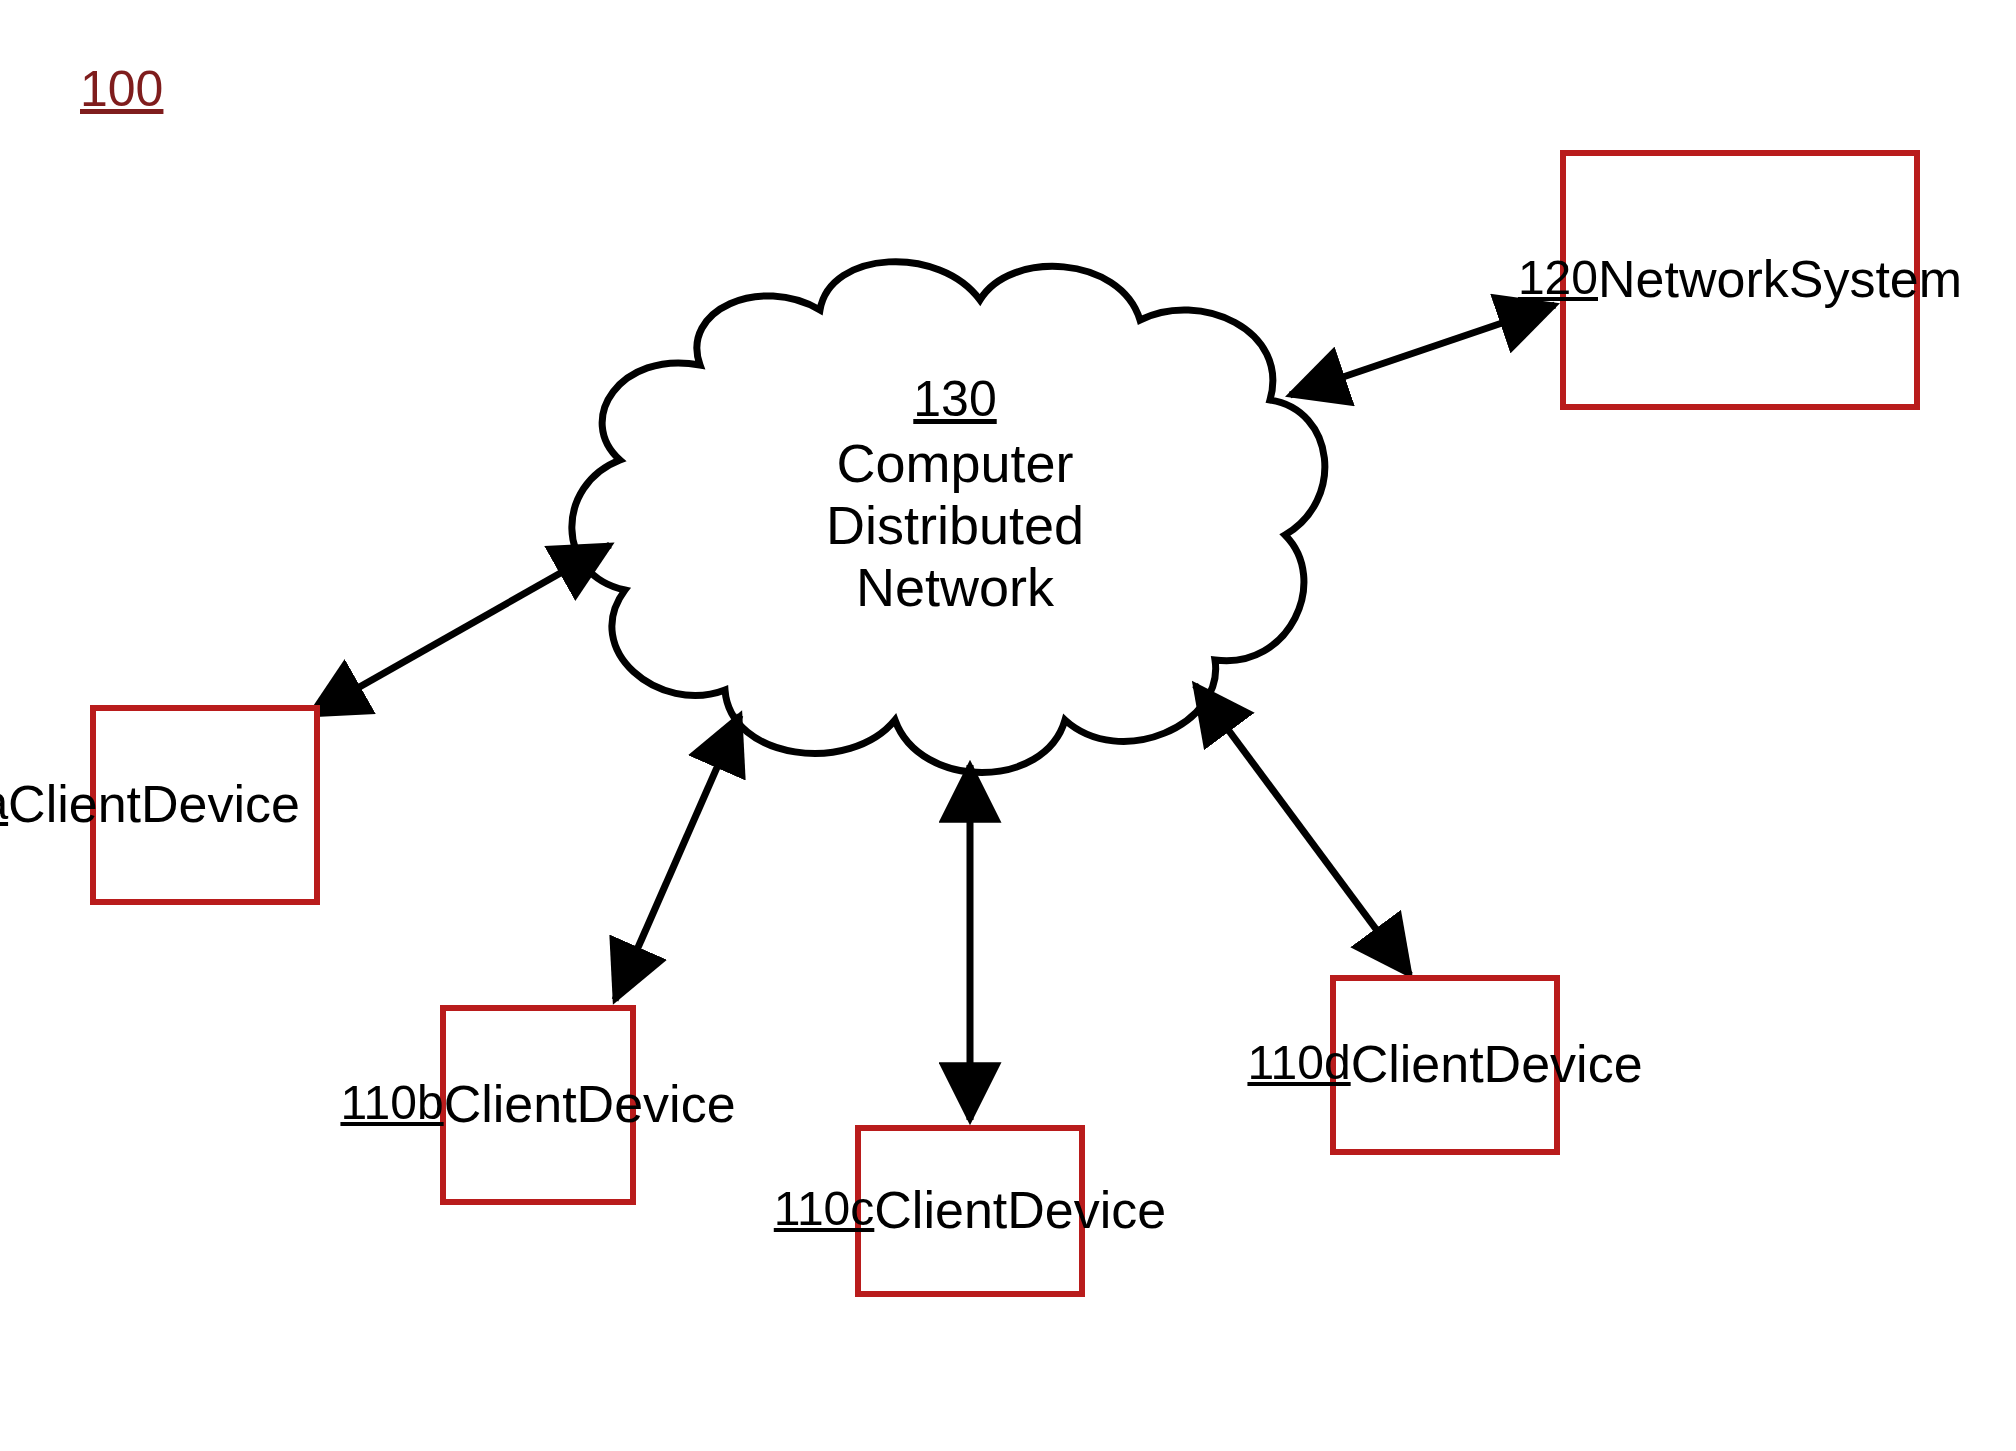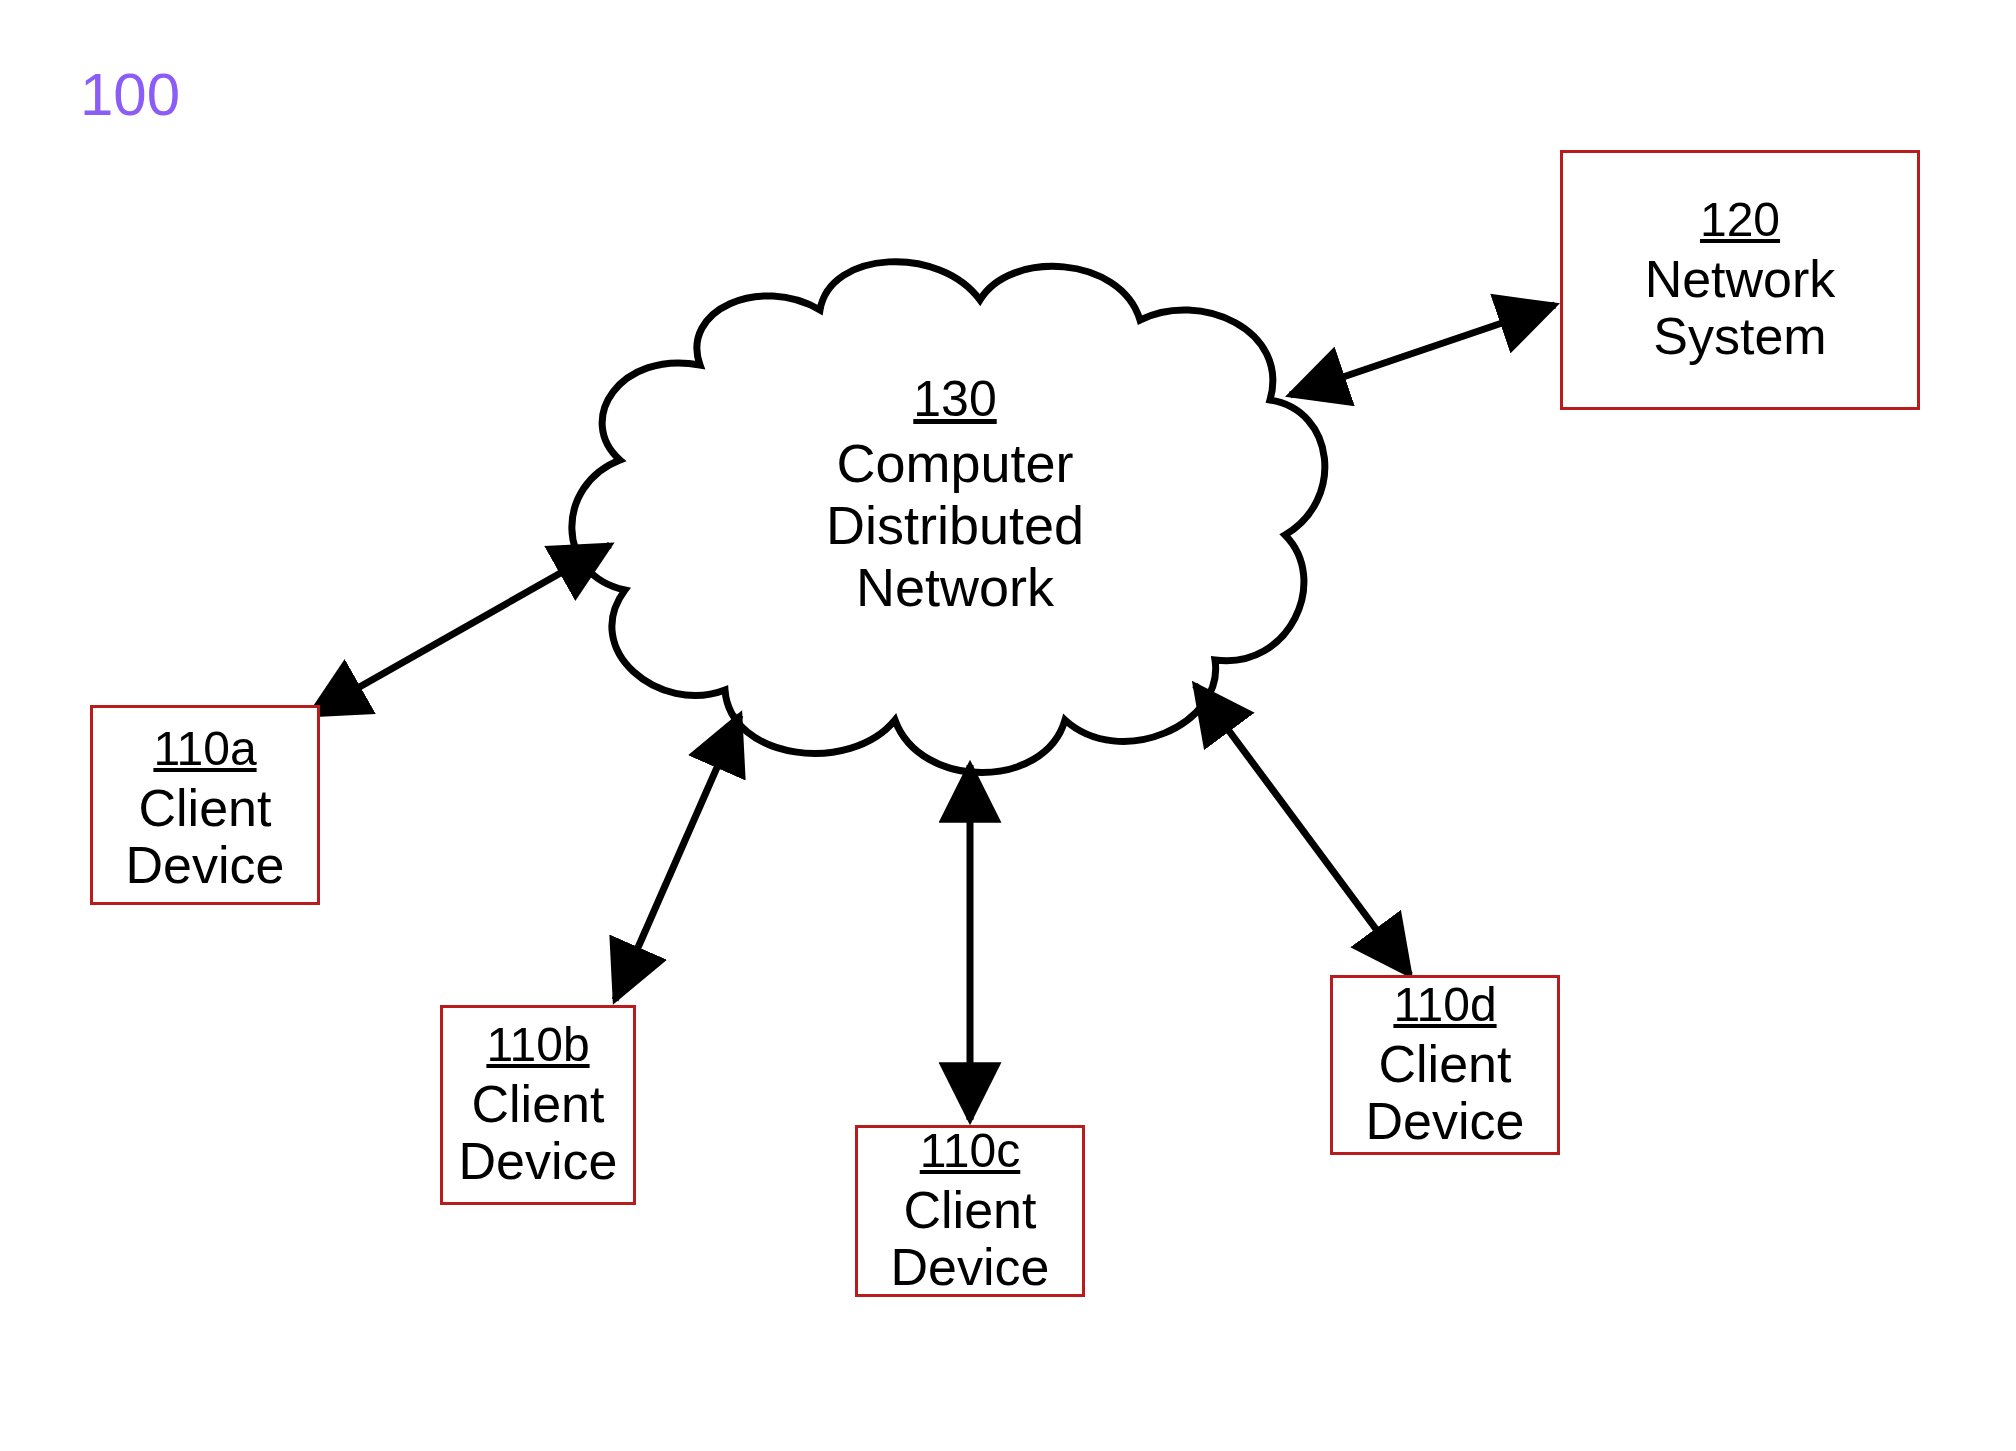--- a/index.html
+++ b/index.html
@@ -10,32 +10,33 @@
     background: #ffffff;
     font-family: Arial, Helvetica, sans-serif;
     position: relative;
   }
   .canvas {
     position: absolute;
     inset: 0;
   }
   .figure-number {
     position: absolute;
-    font-size: 60px;
+    font-size: 50px;
     font-weight: 400;
-    color: #8b5cf6;
+    text-decoration: underline;
+    color: #7f1d1d;
   }
   .node-box {
     position: absolute;
     background: #fff;
-    border: 3px solid #b91c1c;
+    border: 6px solid #b91c1c;
     box-sizing: border-box;
     text-align: center;
     display: flex;
-    flex-direction: column;
+    flex-direction: row;
     align-items: center;
     justify-content: center;
     line-height: 1.1;
     padding: 8px 14px;
   }
   .node-ref {
     font-size: 48px;
     text-decoration: underline;
     margin-bottom: 4px;
   }

